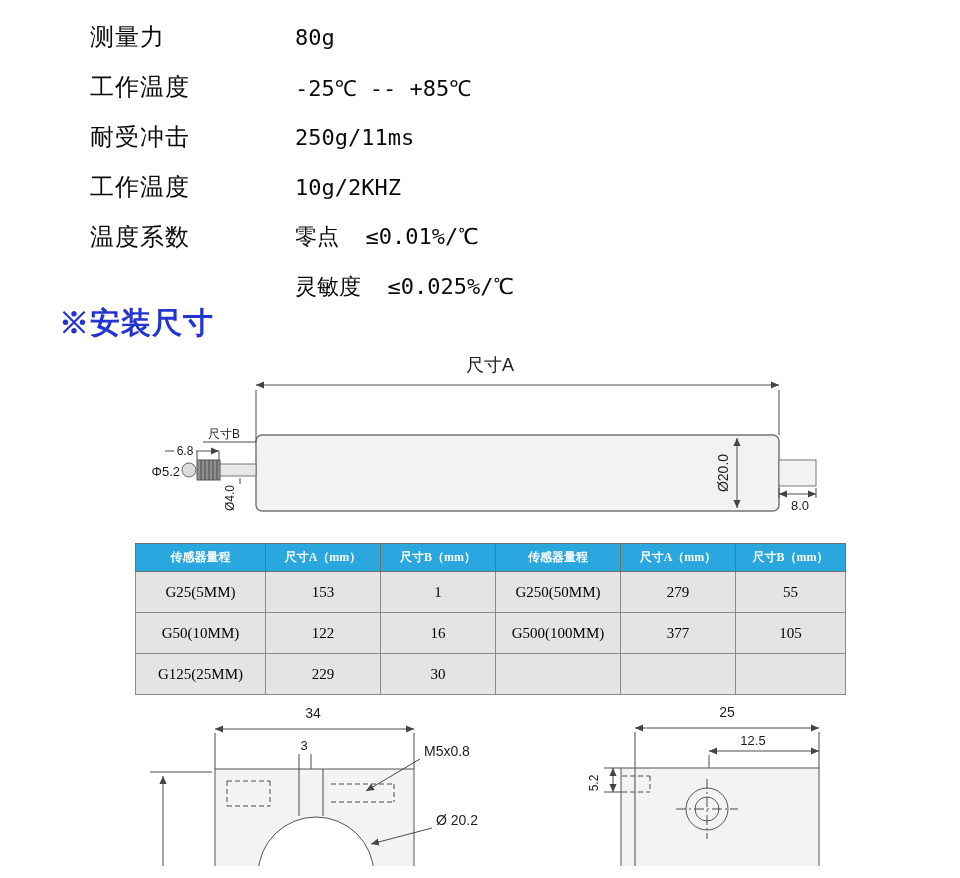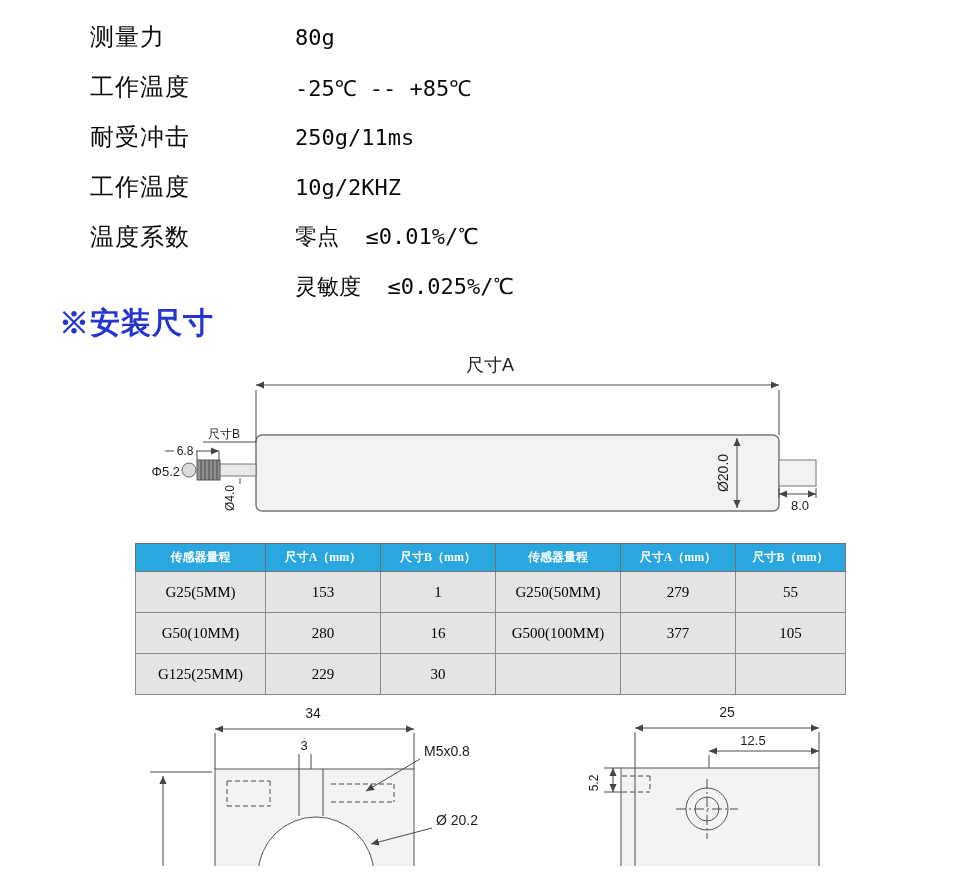--- a/index.html
+++ b/index.html
@@ -148,21 +148,21 @@
       <tr>
         <td>G25(5MM)</td>
         <td>153</td>
         <td>1</td>
         <td>G250(50MM)</td>
         <td>279</td>
         <td>55</td>
       </tr>
       <tr>
         <td>G50(10MM)</td>
-        <td>280</td>
+        <td>122</td>
         <td>16</td>
         <td>G500(100MM)</td>
         <td>377</td>
         <td>105</td>
       </tr>
       <tr>
         <td>G125(25MM)</td>
         <td>229</td>
         <td>30</td>
         <td></td>

